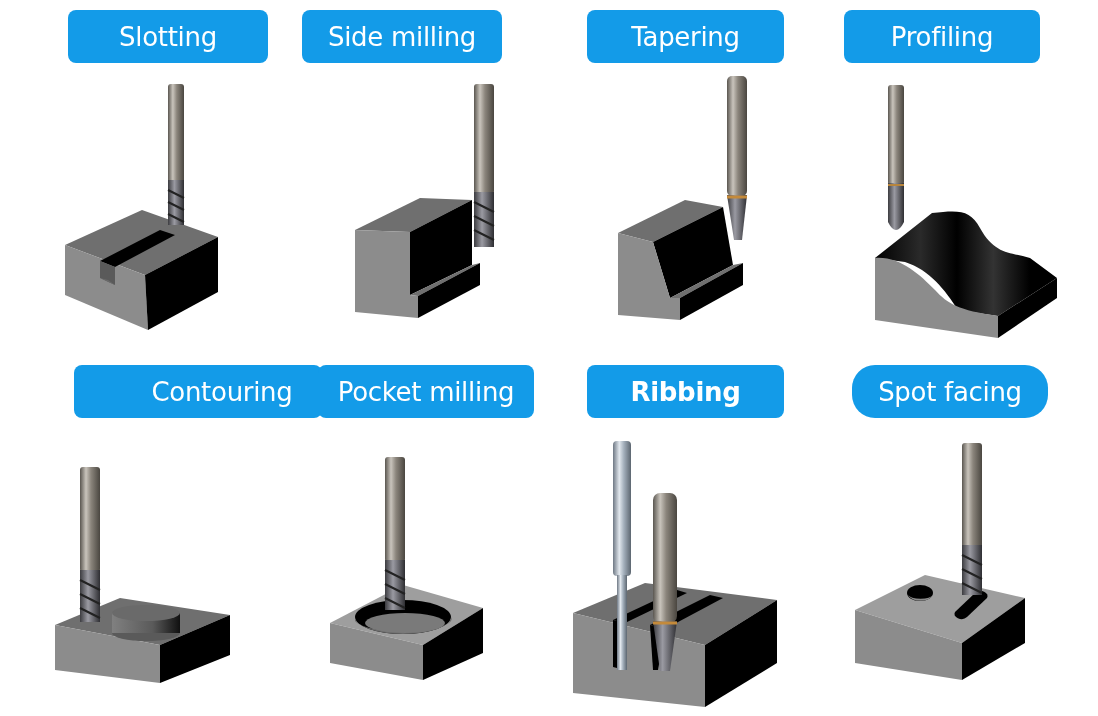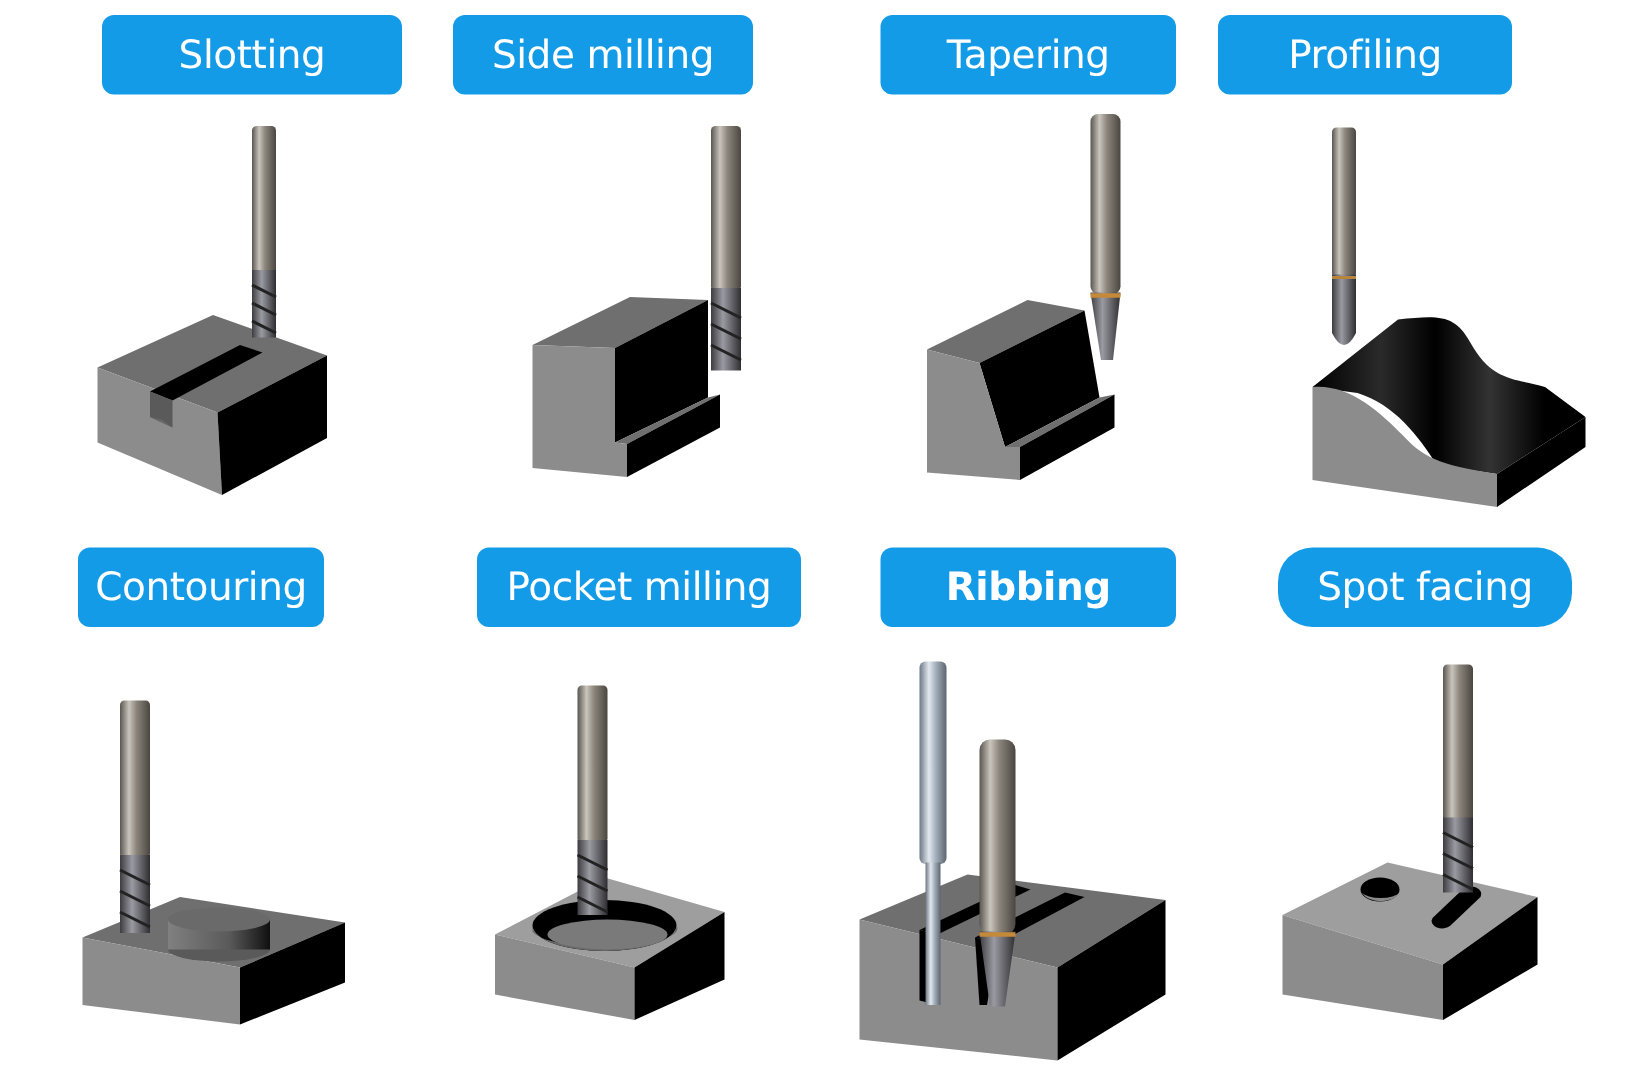--- a/index.html
+++ b/index.html
@@ -46,23 +46,23 @@
       <stop offset="0" stop-color="#808080"></stop>
       <stop offset="0.6" stop-color="#5a5a5a"></stop>
       <stop offset="1" stop-color="#101010"></stop>
     </linearGradient>
   </defs>
 </svg>
 
 <div class="label" style="left:28px;top:10px;width:200px;">Slotting</div>
 <div class="label" style="left:262px;top:10px;width:200px;">Side milling</div>
 <div class="label" style="left:547px;top:10px;width:197px;">Tapering</div>
-<div class="label" style="left:772px;top:10px;width:196px;">Profiling</div>
+<div class="label" style="left:804px;top:10px;width:196px;">Profiling</div>
 
-<div class="label" style="left:12px;top:365px;width:164px;">Contouring</div>
+<div class="label" style="left:34px;top:365px;width:200px;padding-left:48px;">Contouring</div>
 <div class="label" style="left:278px;top:365px;width:216px;">Pocket milling</div>
 <div class="label" style="left:547px;top:365px;width:197px;font-weight:bold;">Ribbing</div>
 <div class="label" style="left:812px;top:365px;width:196px;border-radius:23px;">Spot facing</div>
 
 <div class="illus" style="left:60px;top:80px;">
   <svg width="170" height="260" viewBox="0 0 170 260">
 
     <polygon points="5,165 82,130 158,157 85,195" fill="#6f6f6f"></polygon>
     <polygon points="5,165 85,195 88,250 5,215" fill="#8c8c8c"></polygon>
     <polygon points="85,195 158,157 158,212 88,250" fill="#000"></polygon>

